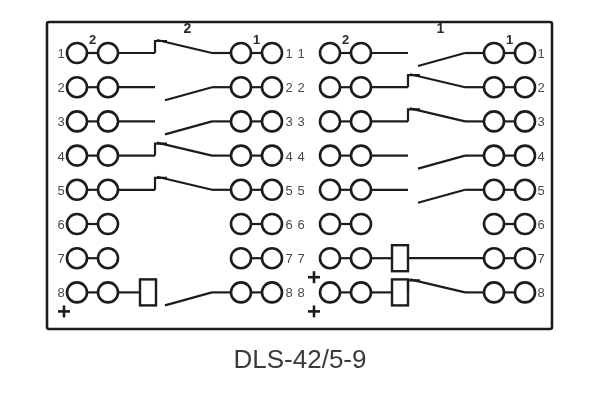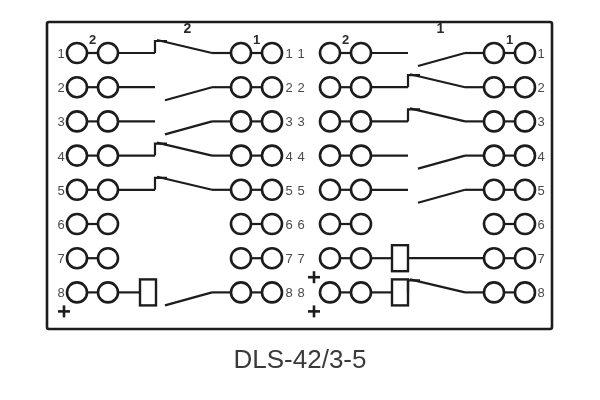--- a/index.html
+++ b/index.html
@@ -314,14 +314,14 @@
         <g>
           <line x1="308" y1="277.20000000000005" x2="320" y2="277.20000000000005" class="plusmark"></line>
           <line x1="314" y1="271.20000000000005" x2="314" y2="283.20000000000005" class="plusmark"></line>
         </g>
         <g>
           <line x1="308" y1="311.40000000000003" x2="320" y2="311.40000000000003" class="plusmark"></line>
           <line x1="314" y1="305.40000000000003" x2="314" y2="317.40000000000003" class="plusmark"></line>
         </g>
       </g>
     </svg>
-  <div id="caption">DLS-42/3-5</div>
+  <div id="caption">DLS-42/5-9</div>
 </div>
 
 </body></html>

